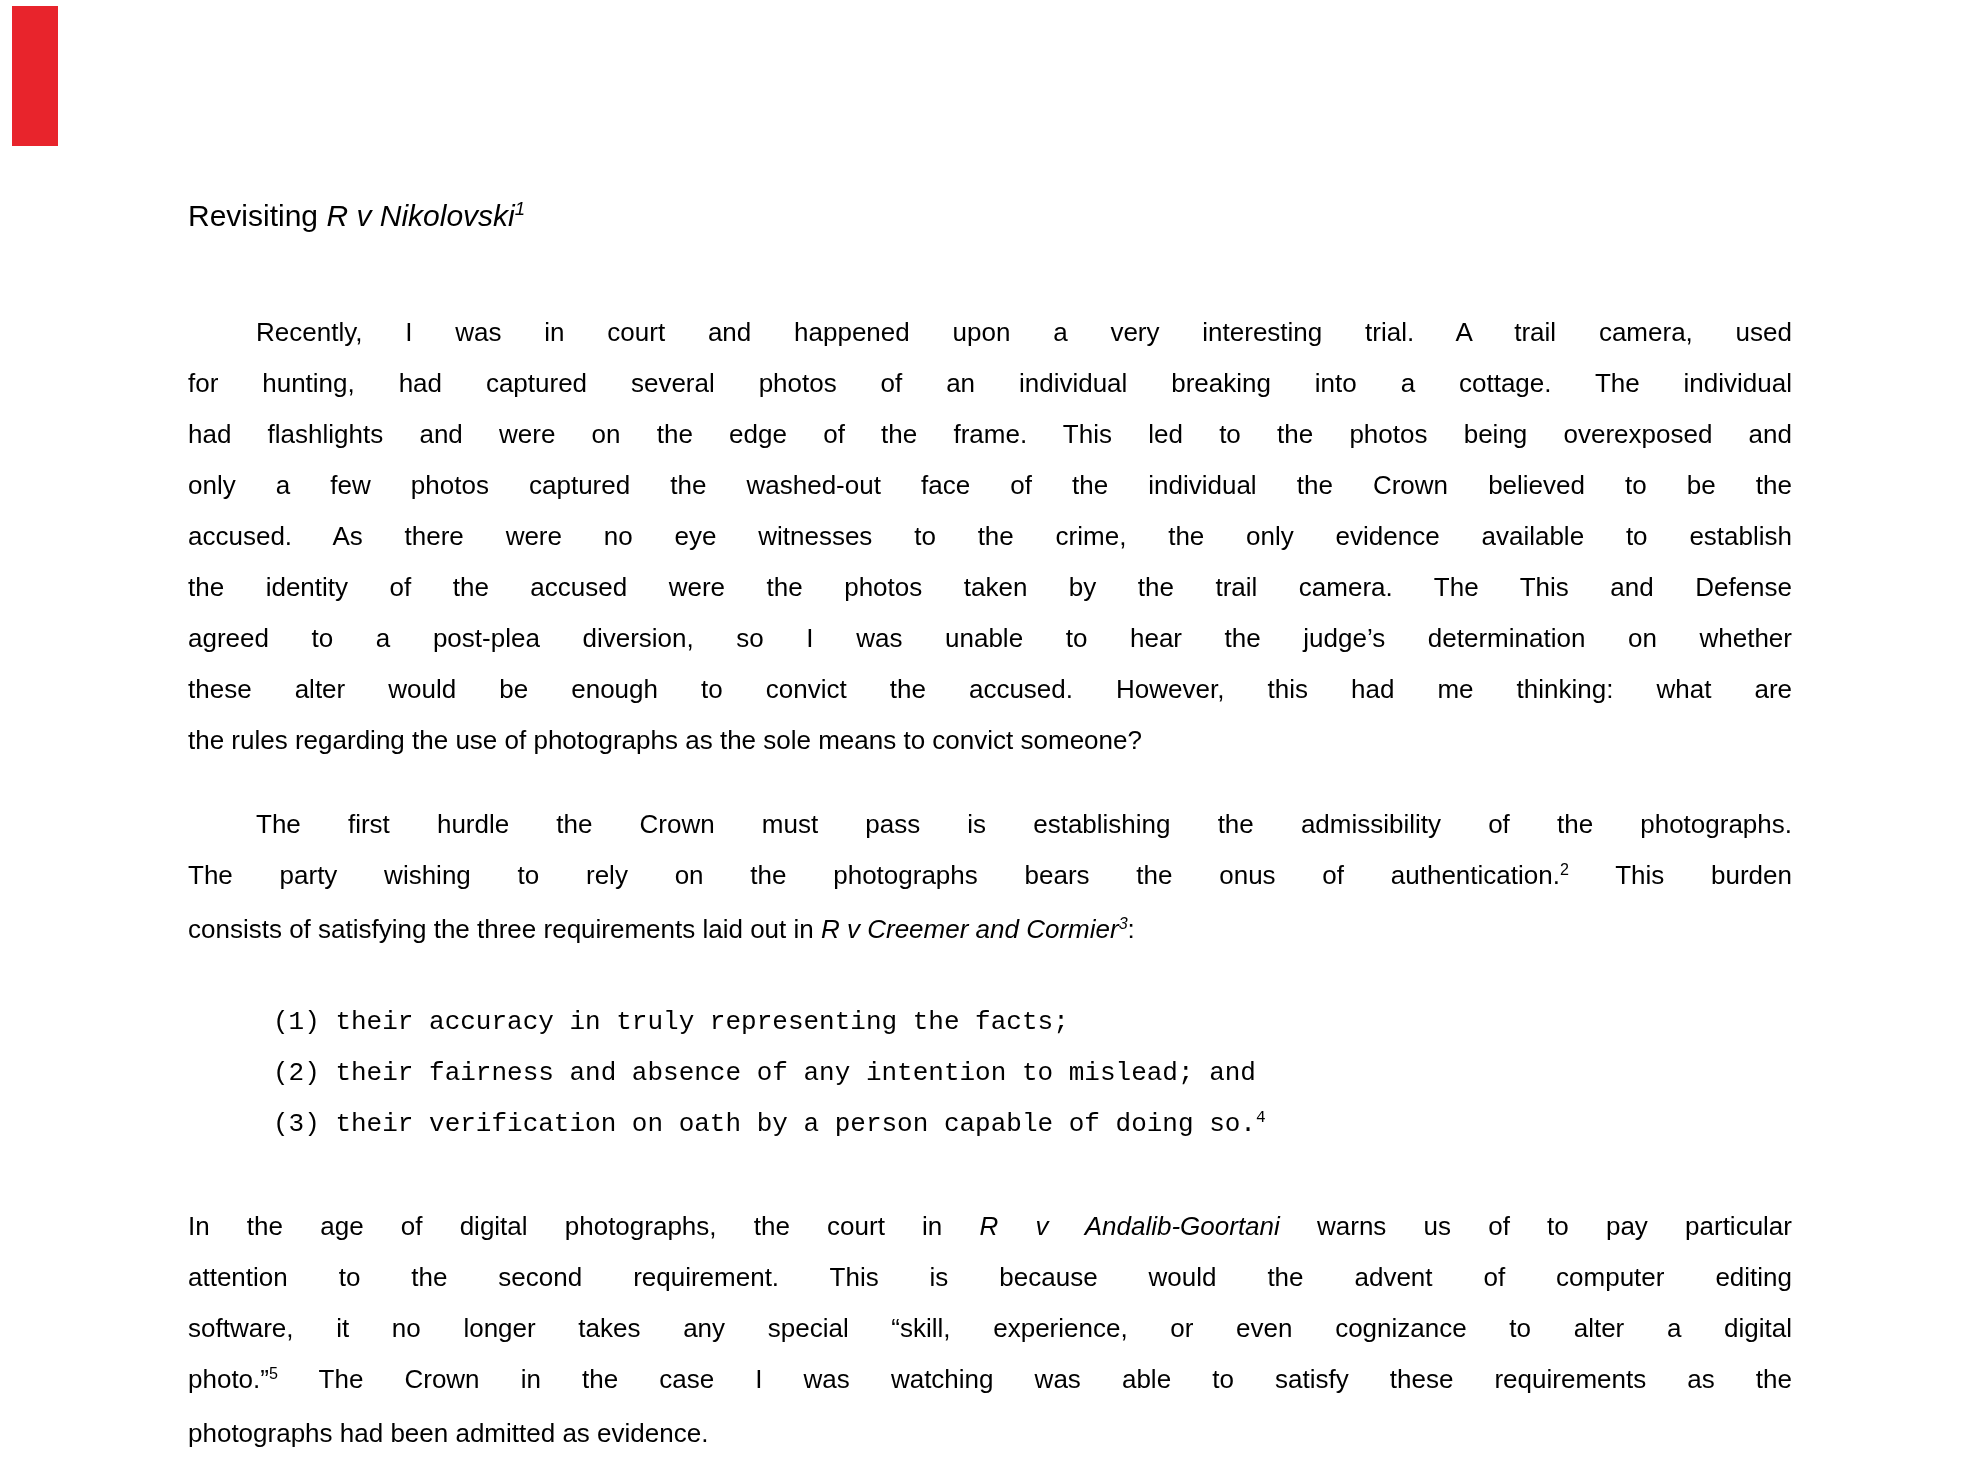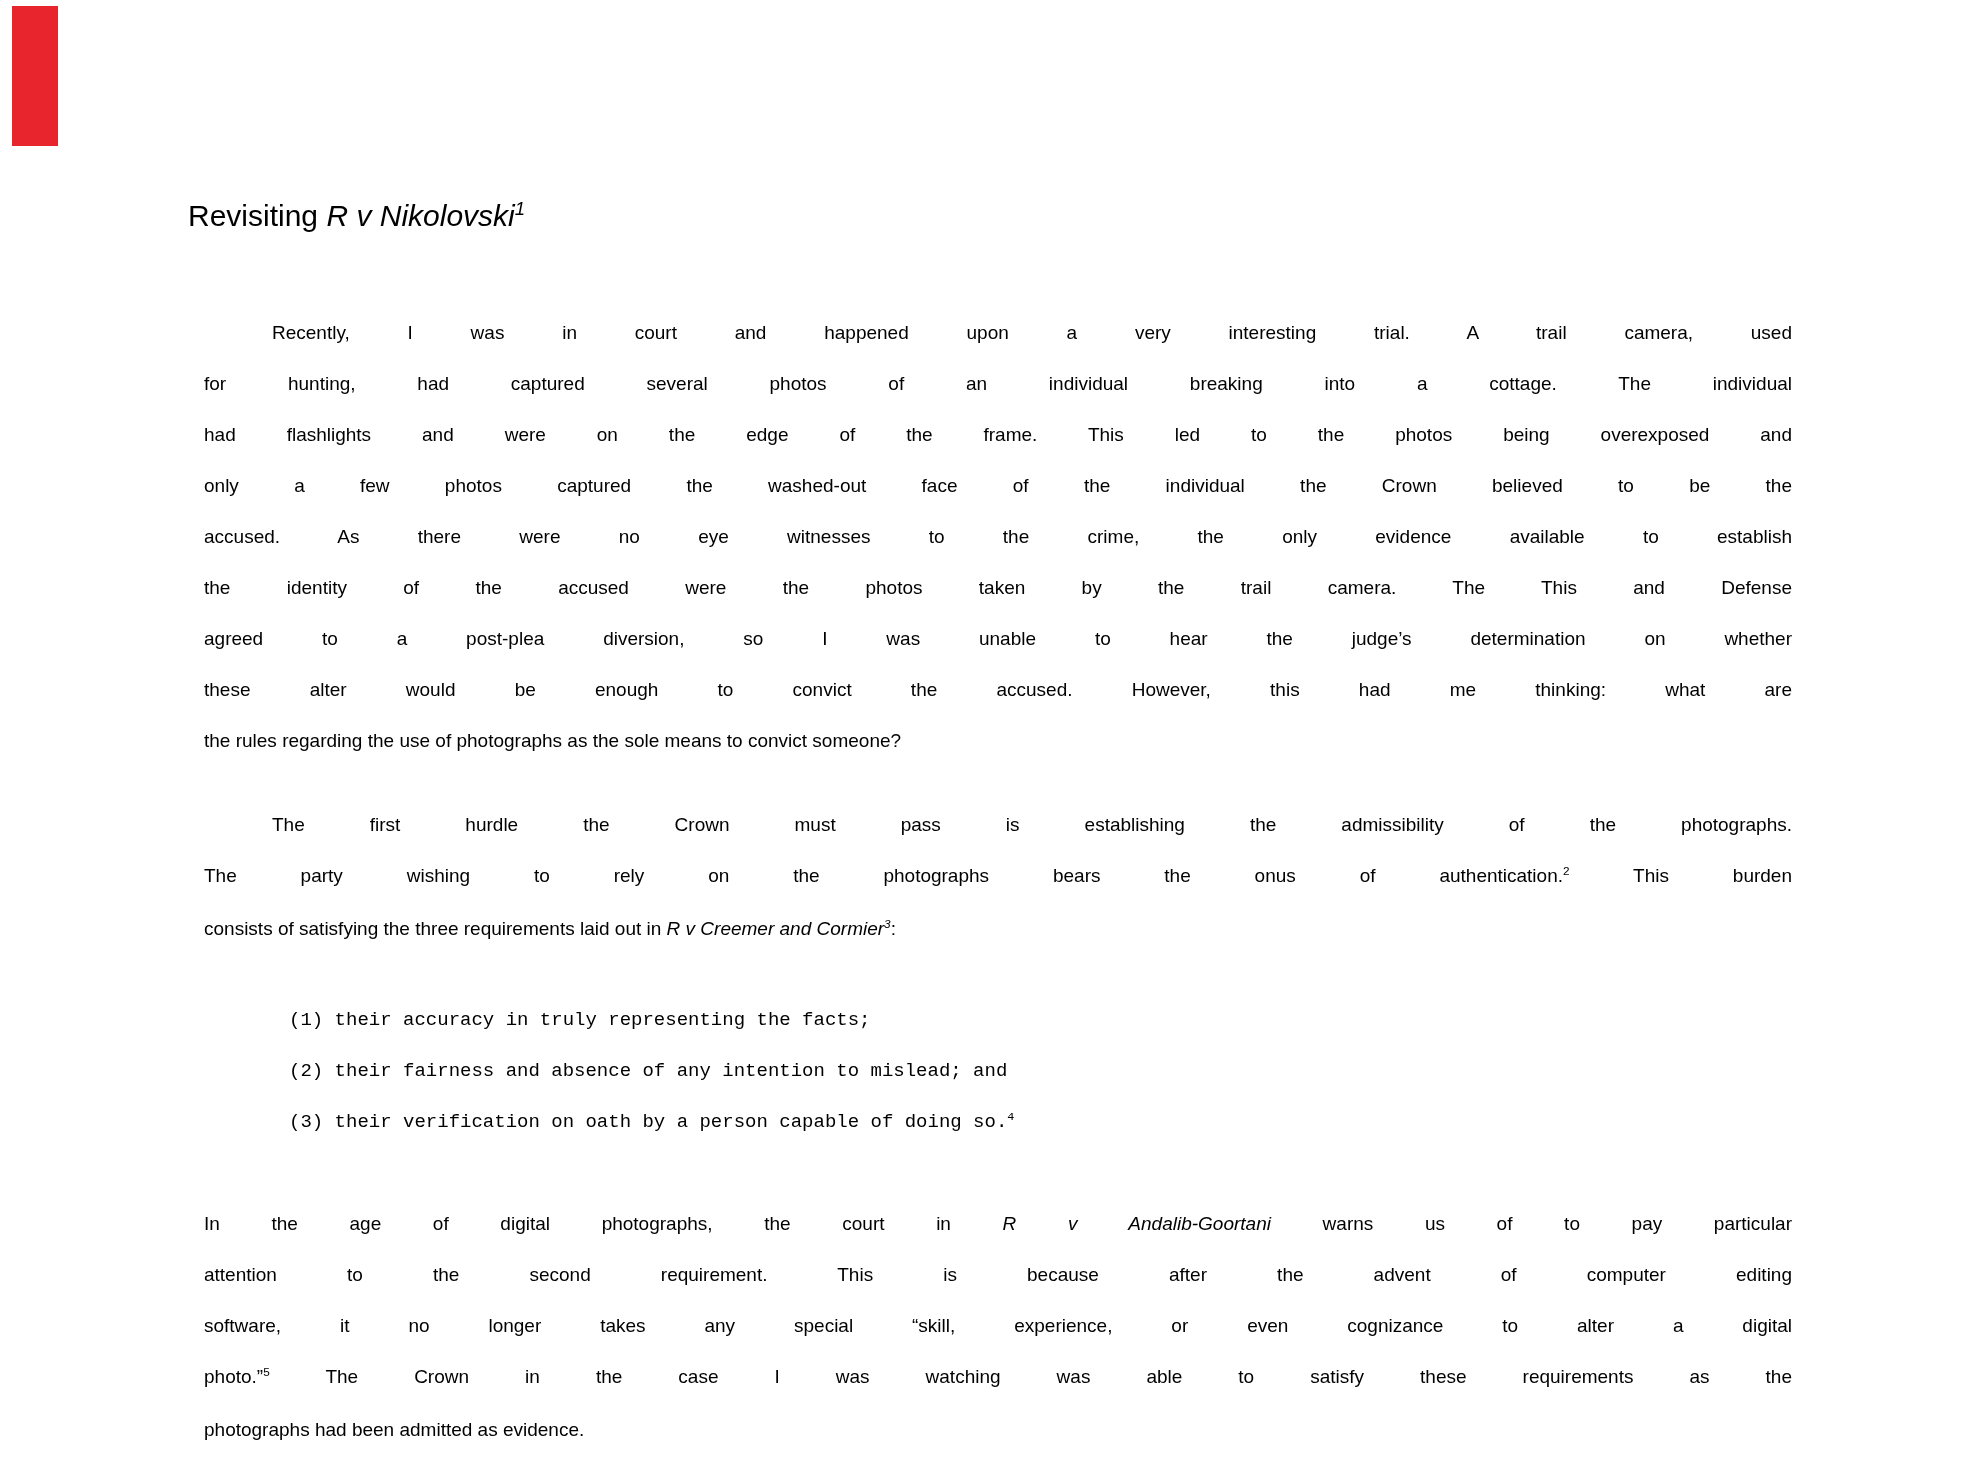--- a/index.html
+++ b/index.html
@@ -11,21 +11,21 @@
   .red-marker{
     position:absolute;left:12px;top:6px;width:46px;height:140px;
   }
   .content{
     position:absolute;left:188px;top:0;width:1604px;
   }
   .title-line{
     margin-top:190px;font-size:30px;line-height:51px;
   }
   .line{
-    font-size:19px;line-height:51px;margin-left:16px;
+    font-size:26px;line-height:51px;
   }
   .j{text-align:justify;text-align-last:justify;}
   .ind{text-indent:68px;}
   .it{font-style:italic;}
   .sup{font-size:0.62em;position:relative;top:-0.58em;}
   .block-1{margin-top:62px;}
   .block-2{margin-top:33px;}
   .block-3{margin-top:39px;}
   .block-3 .line{padding-left:85px;font-family:Liberation Mono, monospace;}
   .block-4{margin-top:48px;}
@@ -54,19 +54,19 @@
         <div class="line j"><span>The party wishing to rely on the photographs bears the onus of authentication.</span><span class="sup">2</span><span> This burden</span></div>
         <div class="line"><span>consists of satisfying the three requirements laid out in </span><span class="it">R v Creemer and Cormier</span><span class="it sup">3</span><span>:</span></div>
       </div>
       <div class="block-3">
         <div class="line"><span>(1) their accuracy in truly representing the facts;</span></div>
         <div class="line"><span>(2) their fairness and absence of any intention to mislead; and</span></div>
         <div class="line"><span>(3) their verification on oath by a person capable of doing so.</span><span class="sup">4</span></div>
       </div>
       <div class="block-4">
         <div class="line j"><span>In the age of digital photographs, the court in </span><span class="it">R v Andalib-Goortani</span><span> warns us of to pay particular</span></div>
-        <div class="line j"><span>attention to the second requirement. This is because after the advent of computer editing</span></div>
+        <div class="line j"><span>attention to the second requirement. This is because would the advent of computer editing</span></div>
         <div class="line j"><span>software, it no longer takes any special “skill, experience, or even cognizance to alter a digital</span></div>
         <div class="line j"><span>photo.”</span><span class="sup">5</span><span> The Crown in the case I was watching was able to satisfy these requirements as the</span></div>
         <div class="line"><span>photographs had been admitted as evidence.</span></div>
       </div>
     </div>
 </div>
 
 </body></html>

